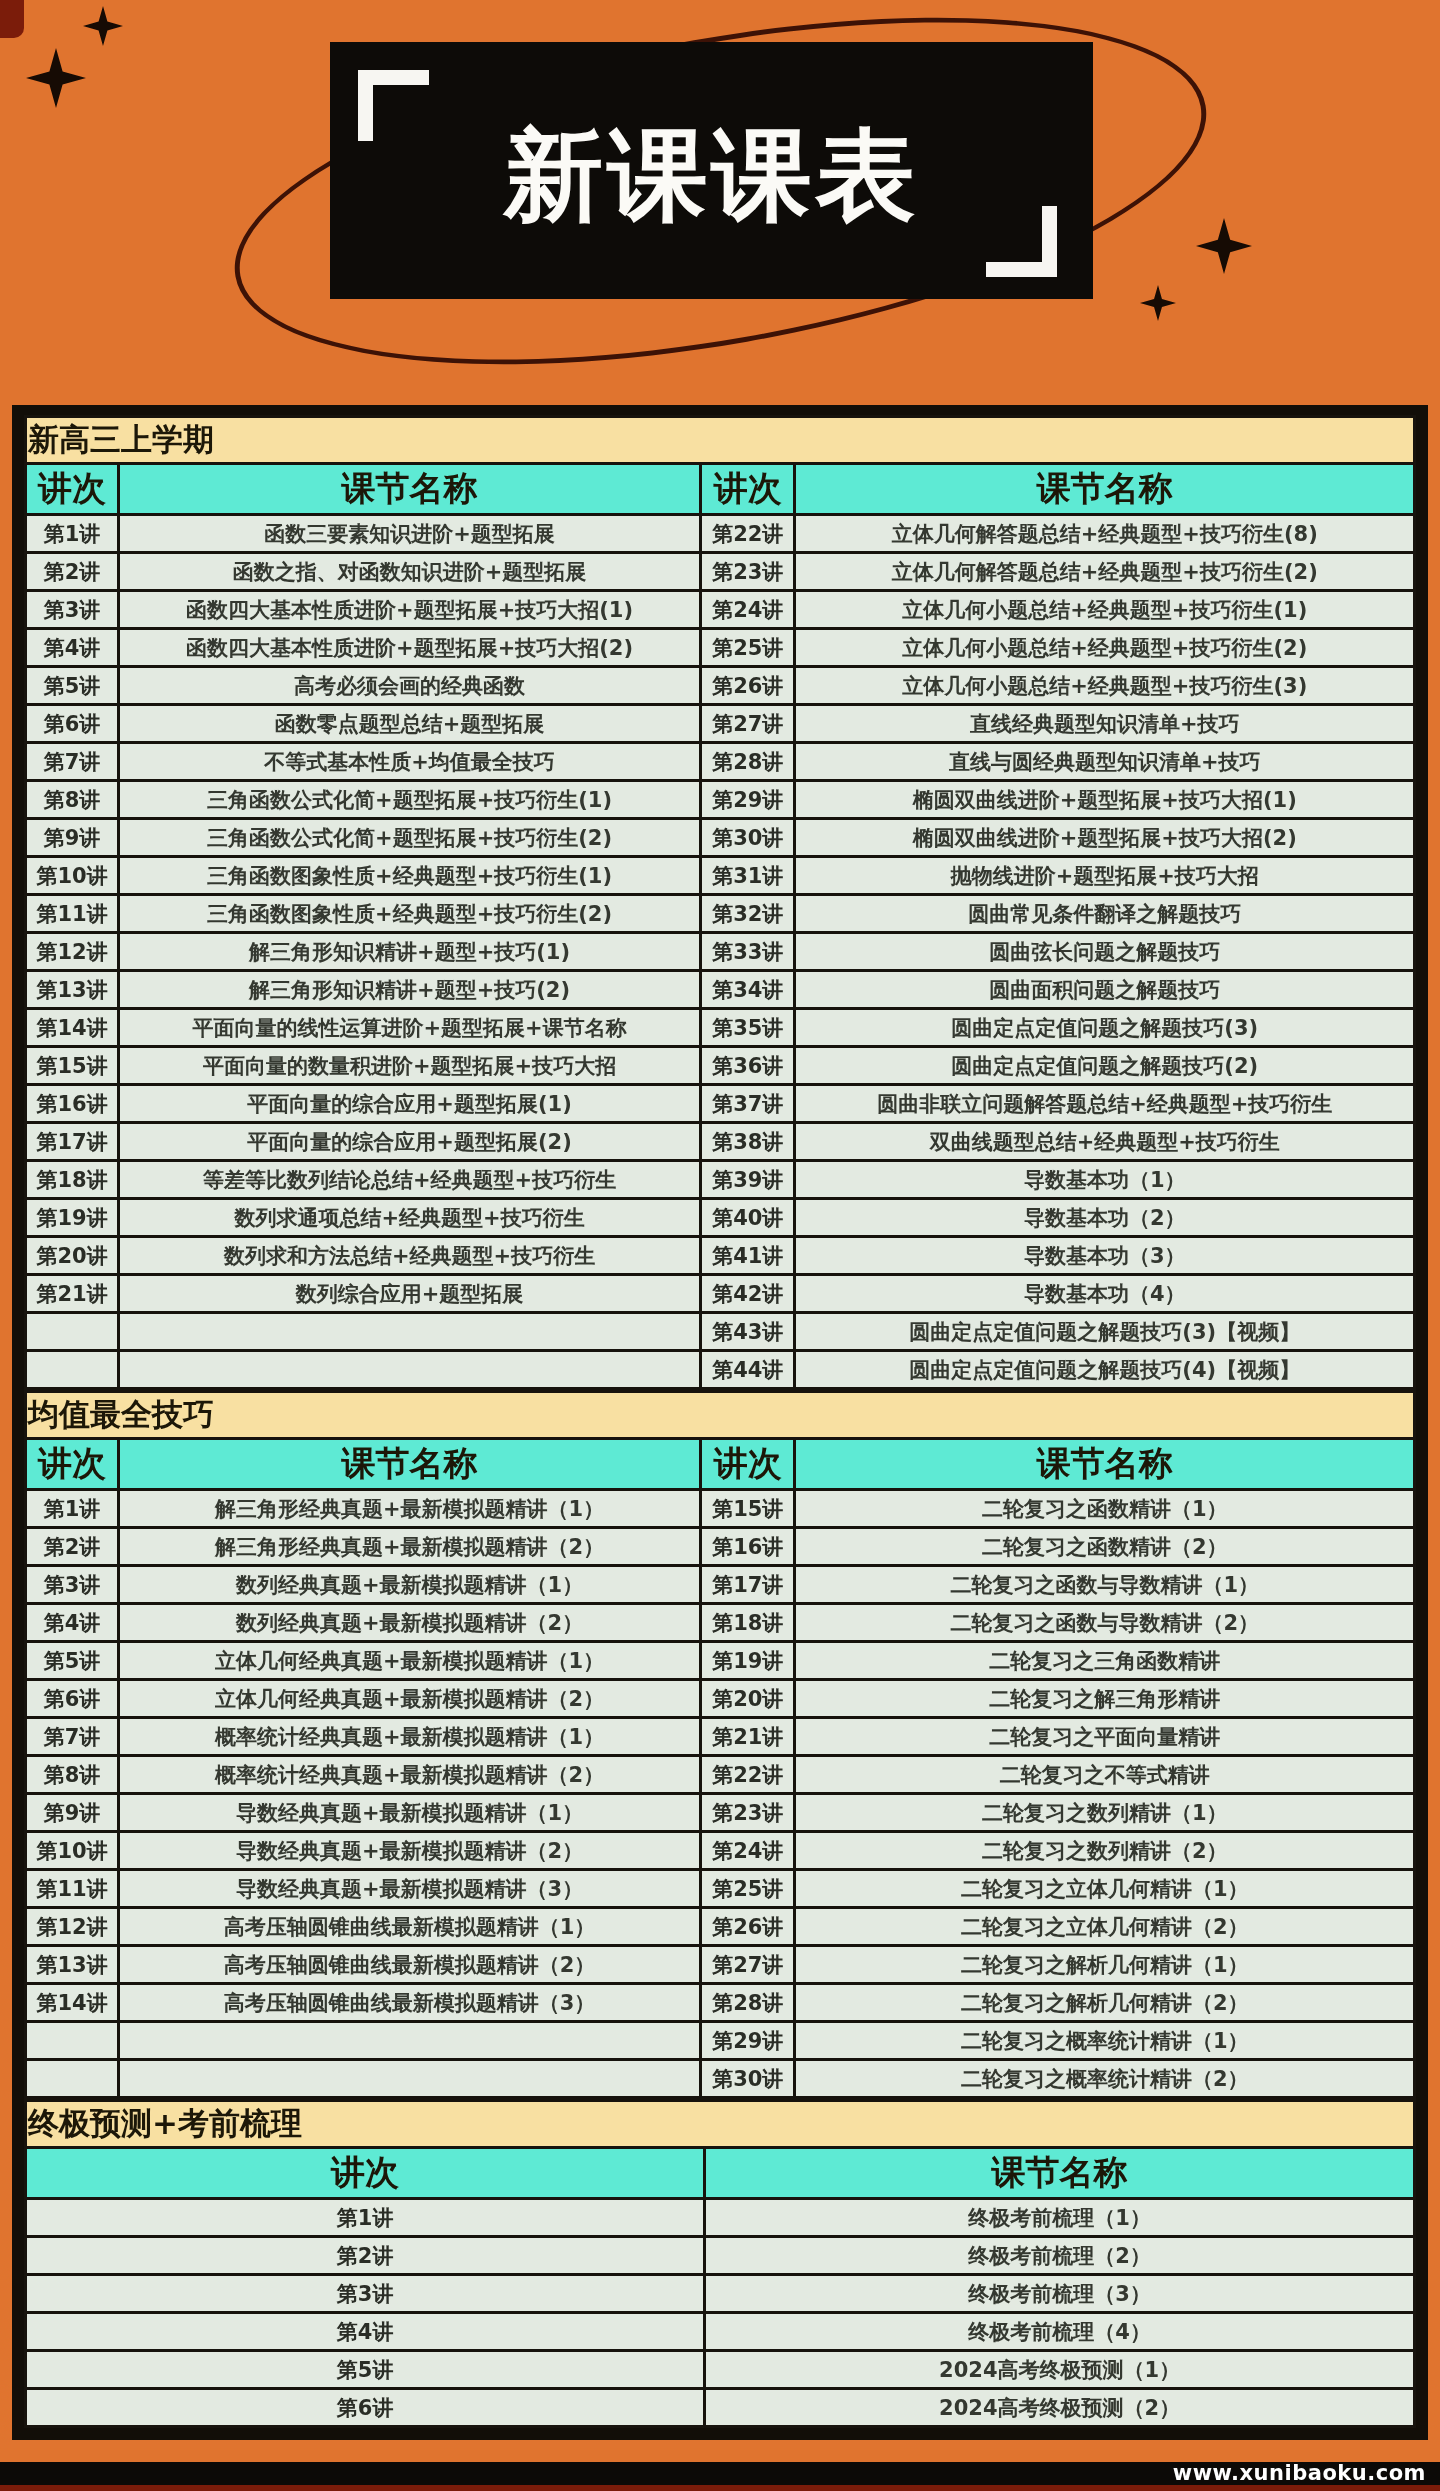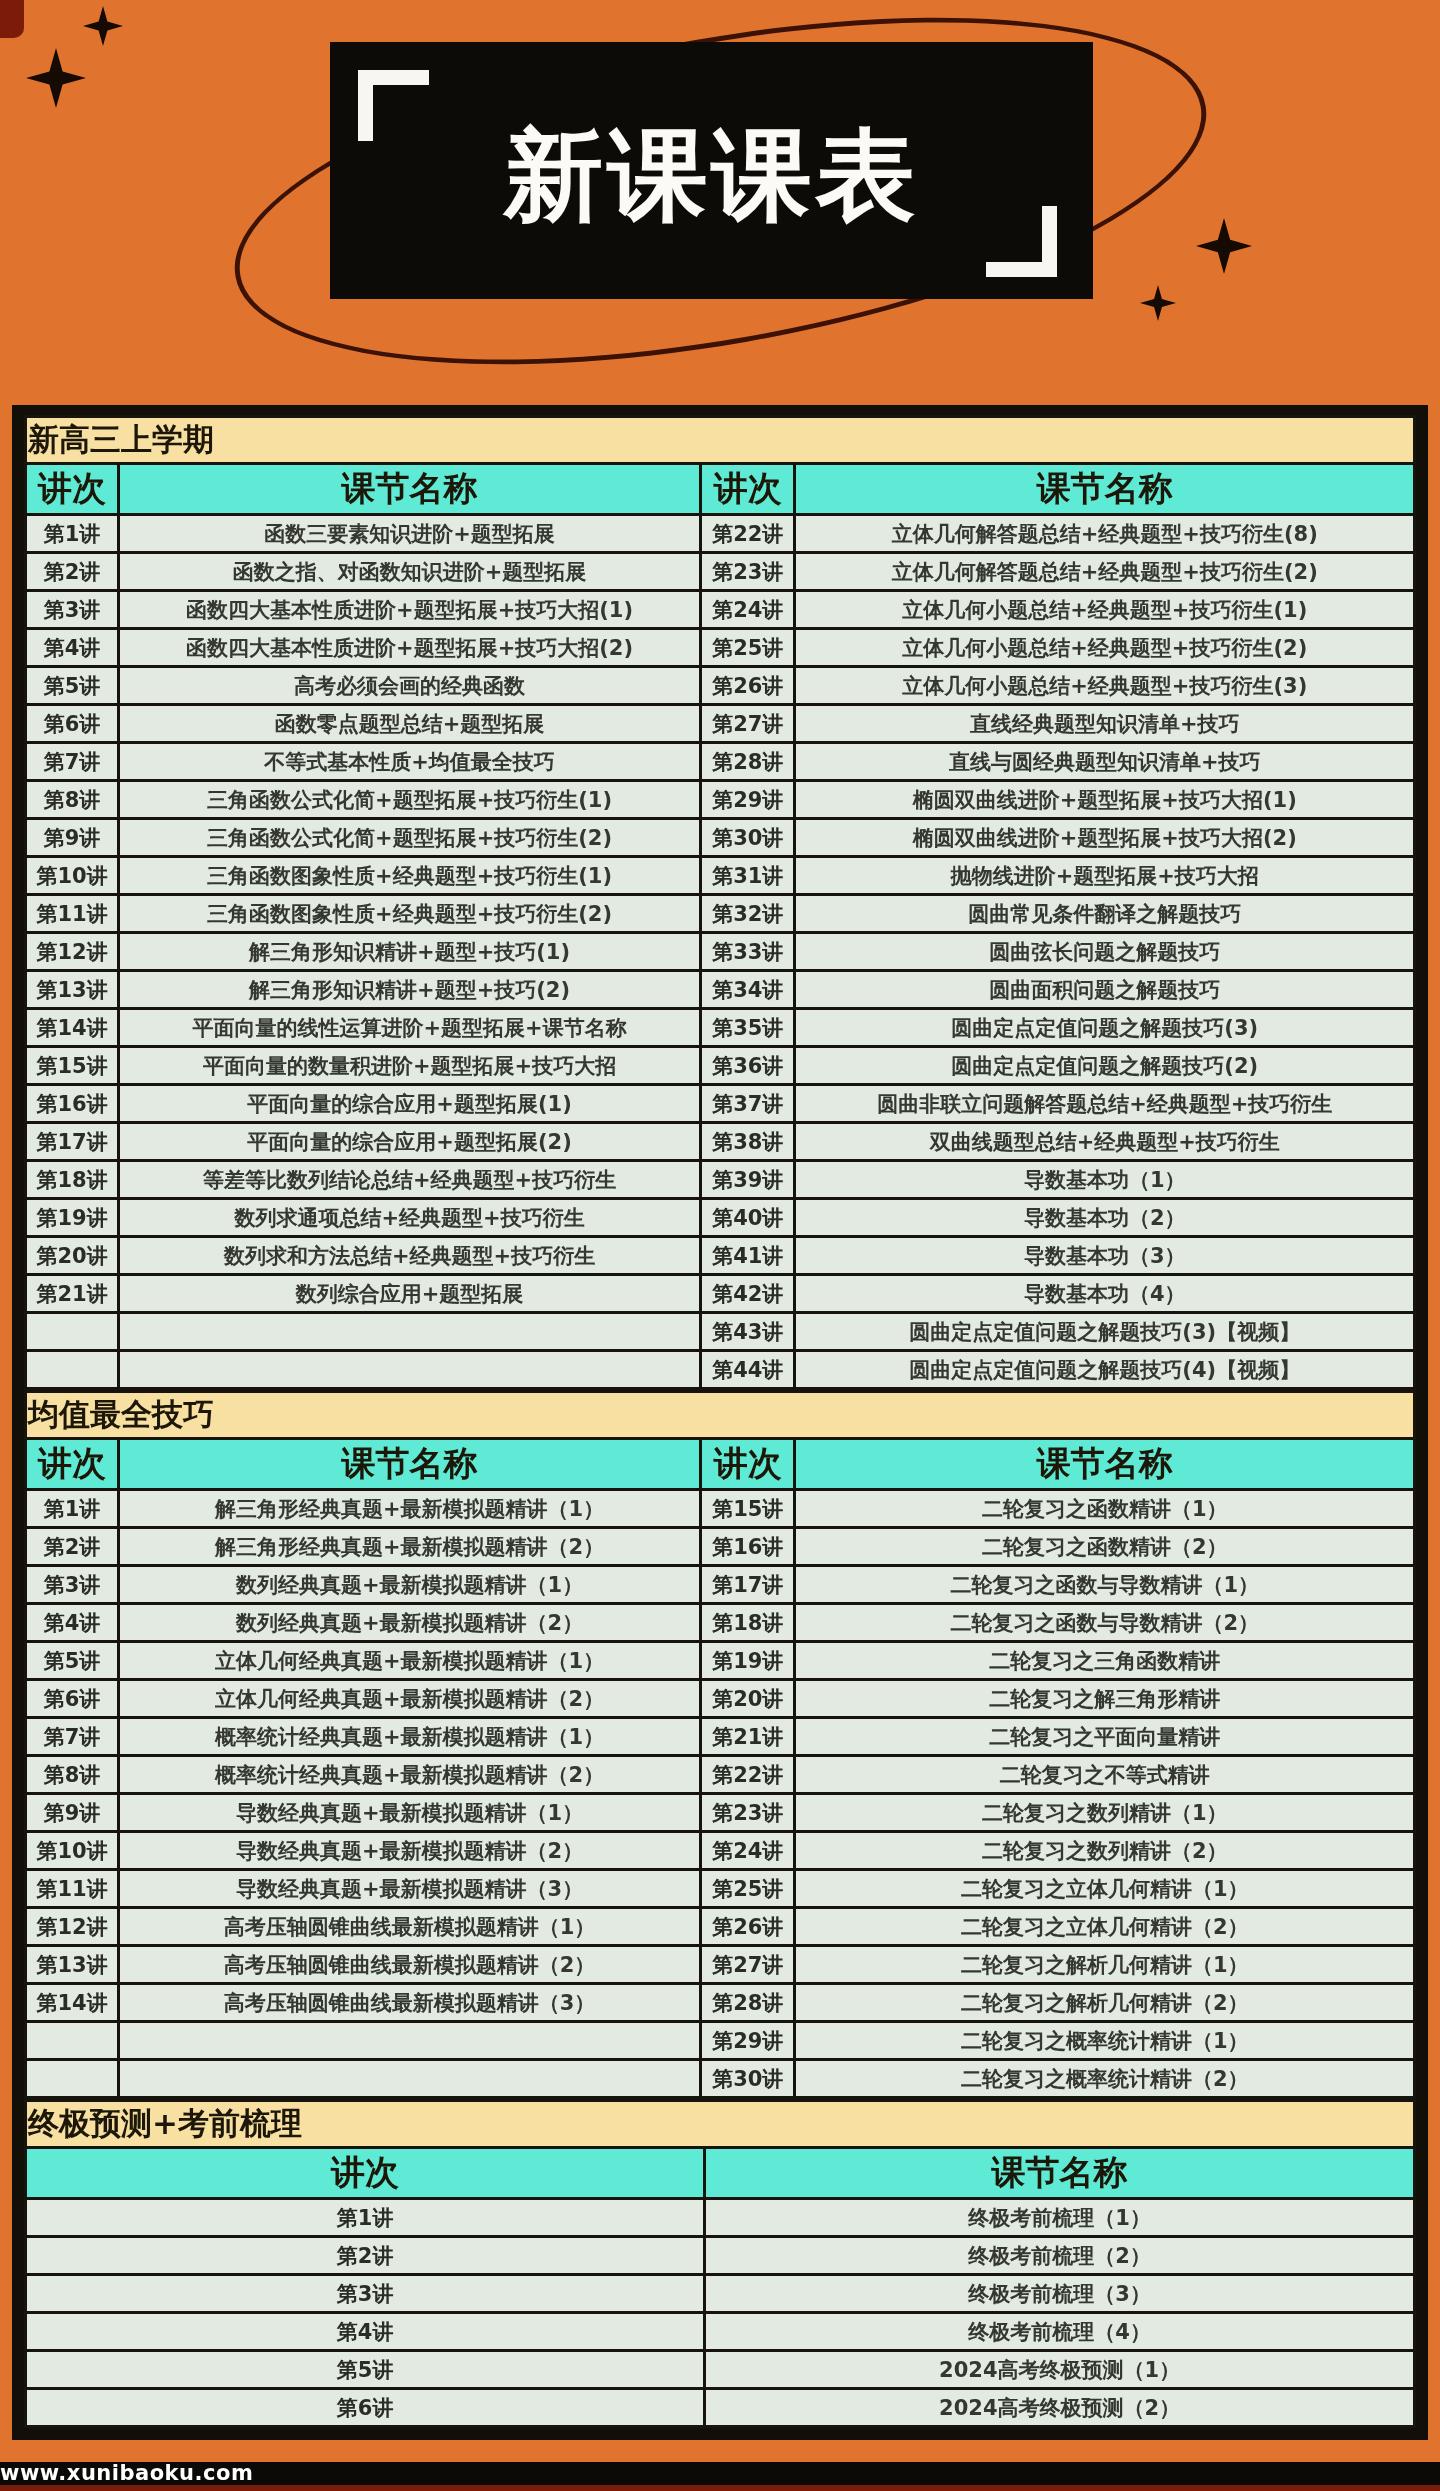--- a/index.html
+++ b/index.html
@@ -55,21 +55,21 @@
   tr.drow td{
     background:#e3eae1;height:33px;text-align:center;vertical-align:middle;
     white-space:nowrap;
   }
   tr.drow td.lec{font-size:21px;font-weight:700;color:#2a2d26;}
   tr.drow td.name{font-size:21px;font-weight:700;color:#343830;}
   
   .footer{
     position:absolute;left:0;right:0;bottom:0;height:23px;
     background:#0c0a07;border-bottom:6px solid #7b1c0a;
-    z-index:5;
+    text-align:right;z-index:5;
   }
   .footer span{
     display:inline-block;margin-right:14px;line-height:23px;
     color:#ffffff;font-size:21px;font-weight:800;letter-spacing:0.5px;
   }
 </style>
 </head>
 <body>
 
 <div class="page">

